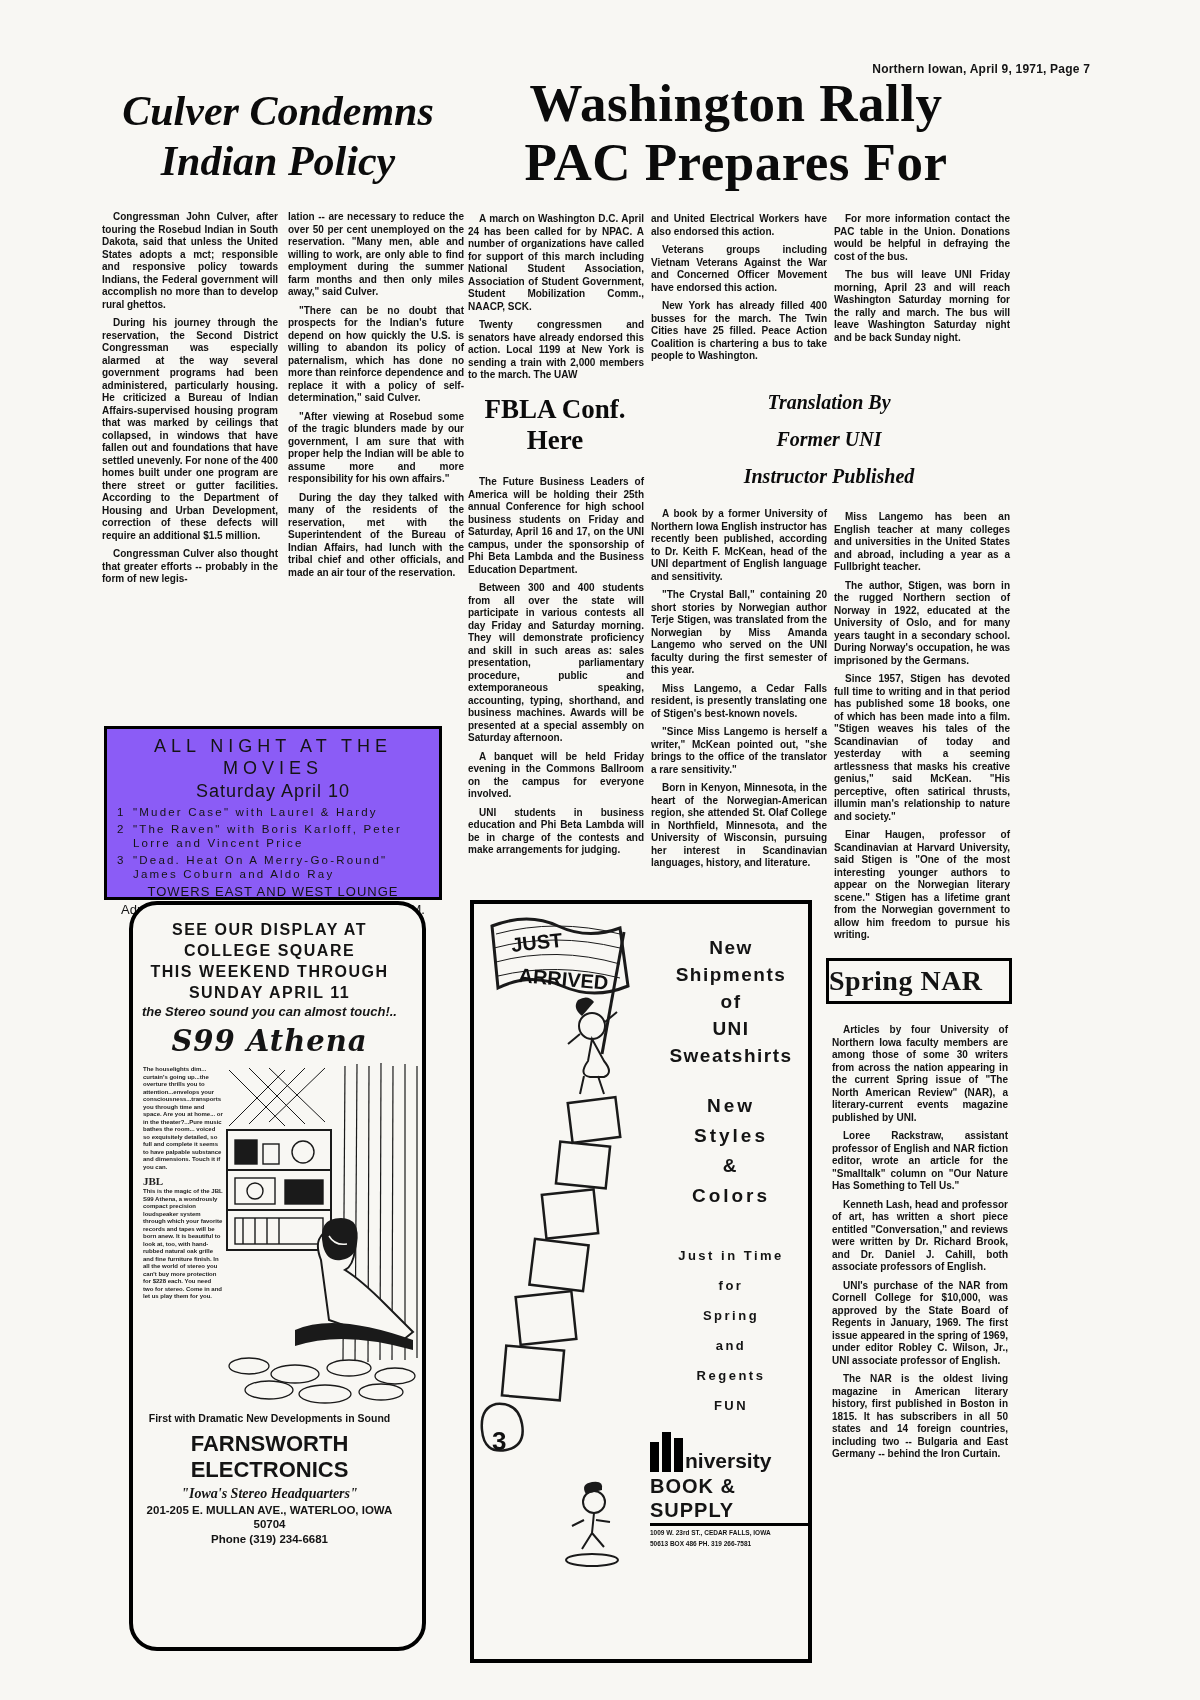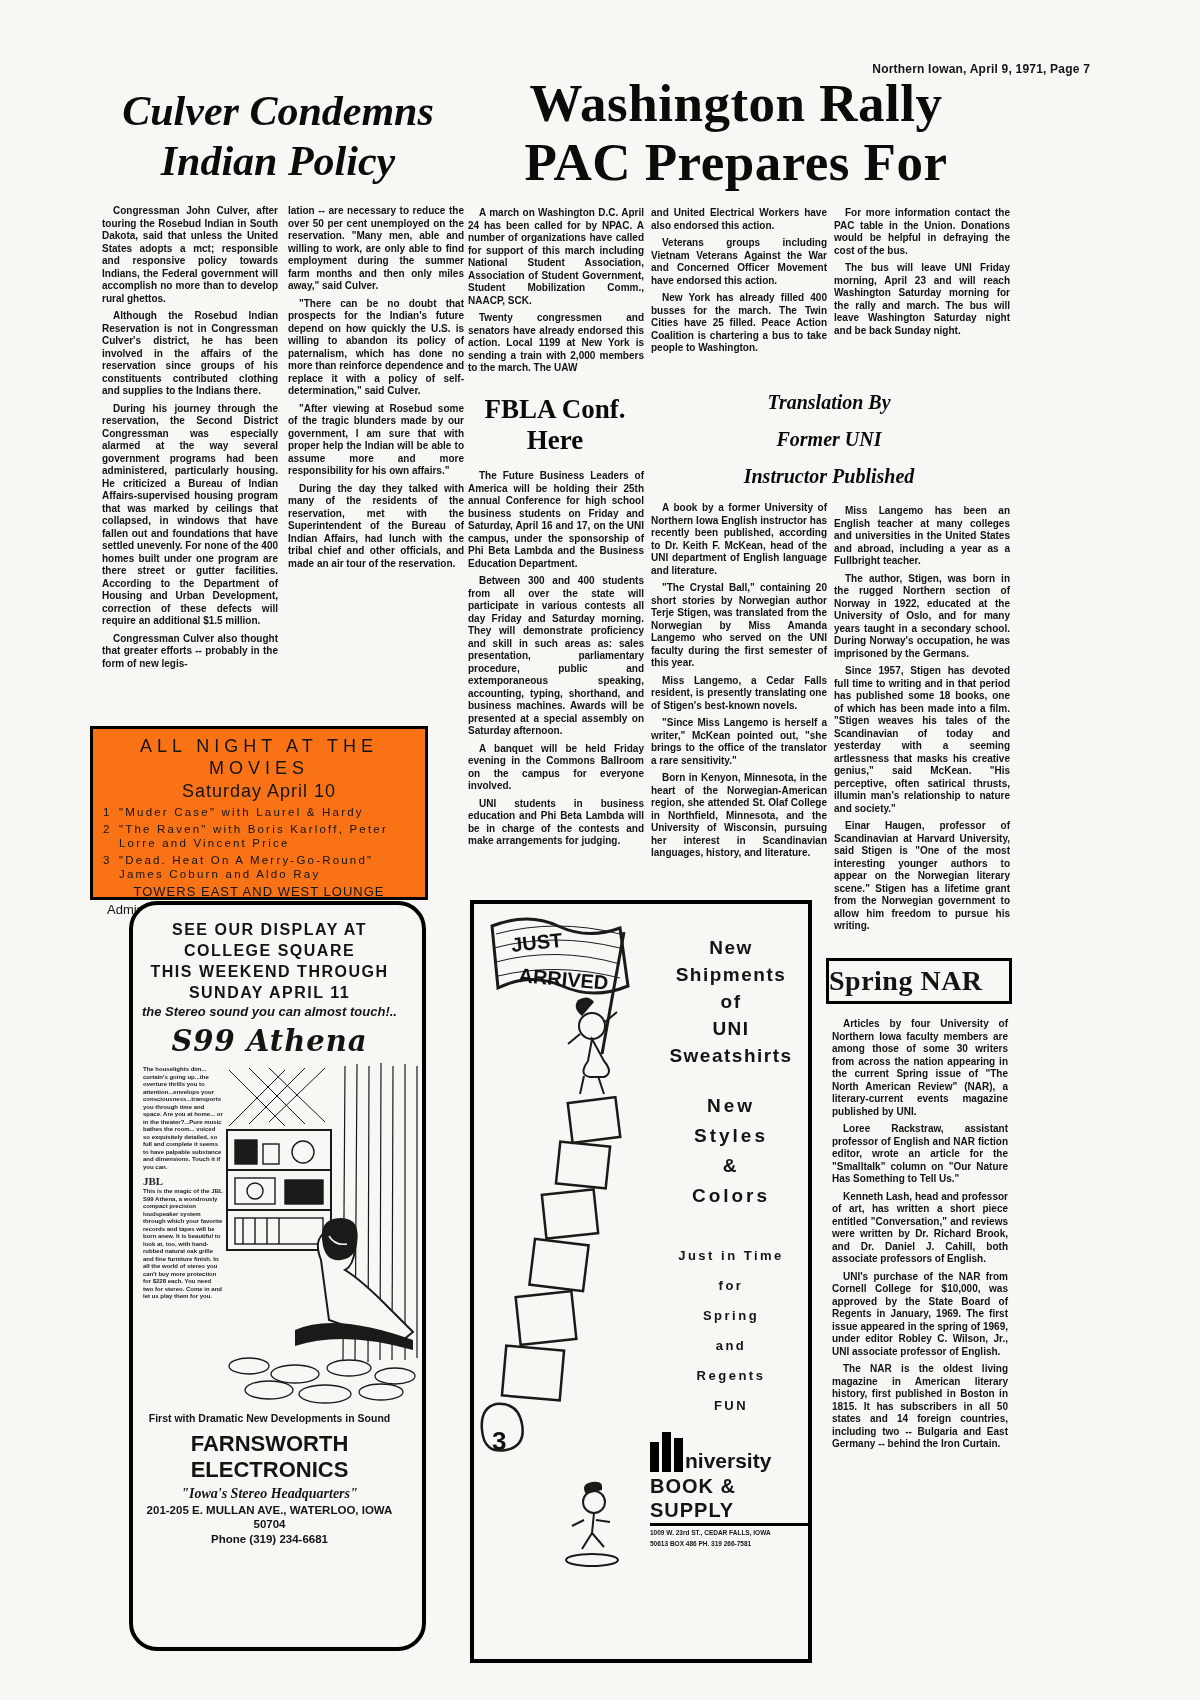--- a/index.html
+++ b/index.html
@@ -26,26 +26,26 @@
   }
   .culver-headline{left:92px;top:86px;width:372px;font-size:42px;line-height:50px;}
   .pac-headline{left:462px;top:74px;width:548px;font-size:53px;line-height:59px;letter-spacing:.5px;}
   .fbla-headline{left:464px;top:394px;width:182px;font-size:27px;line-height:31px;}
   .translation-headline{left:646px;top:384px;width:366px;font-size:20px;line-height:37px;}
   
   .col{
     width:176px;text-align:justify;
     font:bold 10px/12.5px "Liberation Sans",sans-serif;color:#121212;
   }
-  .col p{margin:0 0 5px 0;text-indent:11px;}
+  .col p{margin:6px 0 5px 0;text-indent:11px;}
   .col p.noindent{text-indent:0;}
   
   .movies-box{
-    left:90px;top:726px;width:338px;height:174px;
-    border:3px solid #000;background:#f97316;box-sizing:border-box;
+    left:104px;top:726px;width:338px;height:174px;
+    border:3px solid #000;background:#8b5cf6;box-sizing:border-box;
     padding:6px 10px 4px 10px;
   }
   .movies-title{font:400 18px/22px "Liberation Sans",sans-serif;letter-spacing:5px;text-align:center;}
   .movies-subtitle{font:400 18px/22px "Liberation Sans",sans-serif;letter-spacing:1px;text-align:center;margin-top:1px;}
   .movie-item{display:flex;font:400 11.5px/14px "Liberation Sans",sans-serif;letter-spacing:2.2px;margin-top:3px;}
   .movie-item .num{width:16px;flex:none;}
   .movies-venue{font:400 13px/16px "Liberation Sans",sans-serif;letter-spacing:1px;text-align:center;margin-top:3px;}
   .movies-bottom{display:flex;justify-content:space-between;font:400 13px/16px "Liberation Sans",sans-serif;margin-top:2px;padding:0 4px;}
   
   .farnsworth{
@@ -92,21 +92,20 @@
 <body>
 
 <div class="abs page-header">Northern Iowan, April 9, 1971, Page 7</div>
 
 <div class="abs headline-serif-italic culver-headline">
   <div>Culver Condemns</div>
   <div>Indian Policy</div>
 </div>
 <div class="abs col" style="left:102px;top:205px;">
   <p>Congressman John Culver, after touring the Rosebud Indian in South Dakota, said that unless the United States adopts a mct; responsible and responsive policy towards Indians, the Federal government will accomplish no more than to develop rural ghettos.</p>
-  <p>Although the Rosebud Indian Reservation is not in Congressman Culver's district, he has been involved in the affairs of the reservation since groups of his constituents contributed clothing and supplies to the Indians there.</p>
   <p>During his journey through the reservation, the Second District Congressman was especially alarmed at the way several government programs had been administered, particularly housing. He criticized a Bureau of Indian Affairs-supervised housing program that was marked by ceilings that collapsed, in windows that have fallen out and foundations that have settled unevenly. For none of the 400 homes built under one program are there street or gutter facilities. According to the Department of Housing and Urban Development, correction of these defects will require an additional $1.5 million.</p>
   <p>Congressman Culver also thought that greater efforts -- probably in the form of new legis-</p>
 </div>
 <div class="abs col" style="left:288px;top:205px;">
   <p class="noindent">lation -- are necessary to reduce the over 50 per cent unemployed on the reservation. "Many men, able and willing to work, are only able to find employment during the summer farm months and then only miles away," said Culver.</p>
   <p>"There can be no doubt that prospects for the Indian's future depend on how quickly the U.S. is willing to abandon its policy of paternalism, which has done no more than reinforce dependence and replace it with a policy of self-determination," said Culver.</p>
   <p>"After viewing at Rosebud some of the tragic blunders made by our government, I am sure that with proper help the Indian will be able to assume more and more responsibility for his own affairs."</p>
   <p>During the day they talked with many of the residents of the reservation, met with the Superintendent of the Bureau of Indian Affairs, had lunch with the tribal chief and other officials, and made an air tour of the reservation.</p>
 </div>
 
@@ -138,21 +137,21 @@
   <p>A banquet will be held Friday evening in the Commons Ballroom on the campus for everyone involved.</p>
   <p>UNI students in business education and Phi Beta Lambda will be in charge of the contests and make arrangements for judging.</p>
 </div>
 
 <div class="abs headline-serif-italic translation-headline">
   <div>Translation By</div>
   <div>Former UNI</div>
   <div>Instructor Published</div>
 </div>
 <div class="abs col" style="left:651px;top:502px;">
-  <p>A book by a former University of Northern Iowa English instructor has recently been published, according to Dr. Keith F. McKean, head of the UNI department of English language and literature.</p>
+  <p>A book by a former University of Northern Iowa English instructor has recently been published, according to Dr. Keith F. McKean, head of the UNI department of English language and sensitivity.</p>
   <p>"The Crystal Ball," containing 20 short stories by Norwegian author Terje Stigen, was translated from the Norwegian by Miss Amanda Langemo who served on the UNI faculty during the first semester of this year.</p>
   <p>Miss Langemo, a Cedar Falls resident, is presently translating one of Stigen's best-known novels.</p>
   <p>"Since Miss Langemo is herself a writer," McKean pointed out, "she brings to the office of the translator a rare sensitivity."</p>
   <p>Born in Kenyon, Minnesota, in the heart of the Norwegian-American region, she attended St. Olaf College in Northfield, Minnesota, and the University of Wisconsin, pursuing her interest in Scandinavian languages, history, and literature.</p>
 </div>
 <div class="abs col" style="left:834px;top:505px;">
   <p>Miss Langemo has been an English teacher at many colleges and universities in the United States and abroad, including a year as a Fullbright teacher.</p>
   <p>The author, Stigen, was born in the rugged Northern section of Norway in 1922, educated at the University of Oslo, and for many years taught in a secondary school. During Norway's occupation, he was imprisoned by the Germans.</p>
   <p>Since 1957, Stigen has devoted full time to writing and in that period has published some 18 books, one of which has been made into a film. "Stigen weaves his tales of the Scandinavian of today and yesterday with a seeming artlessness that masks his creative genius," said McKean. "His perceptive, often satirical thrusts, illumin man's relationship to nature and society."</p>
   <p>Einar Haugen, professor of Scandinavian at Harvard University, said Stigen is "One of the most interesting younger authors to appear on the Norwegian literary scene." Stigen has a lifetime grant from the Norwegian government to allow him freedom to pursue his writing.</p>

